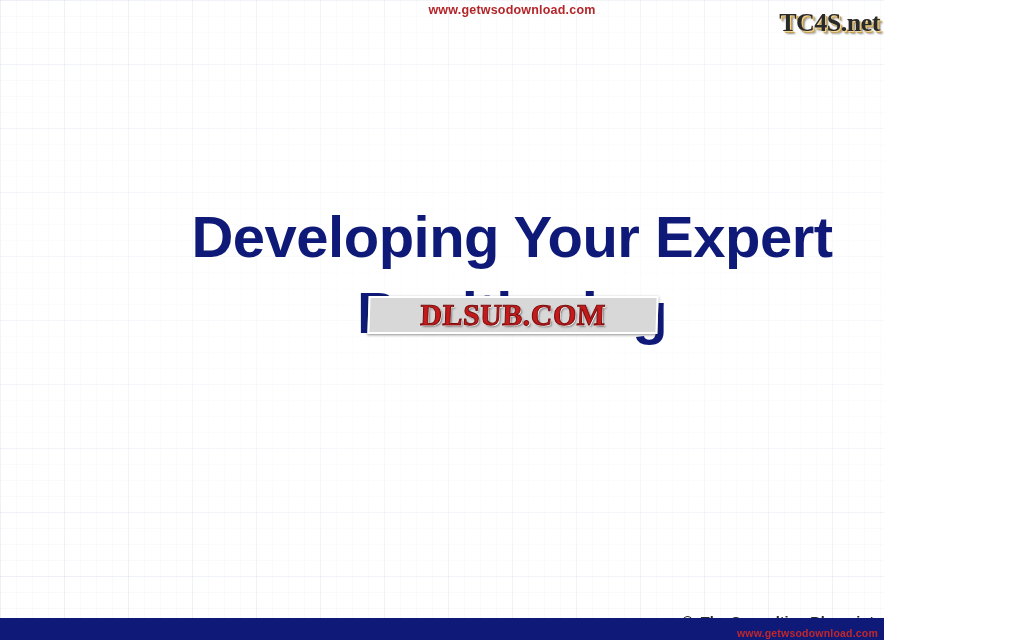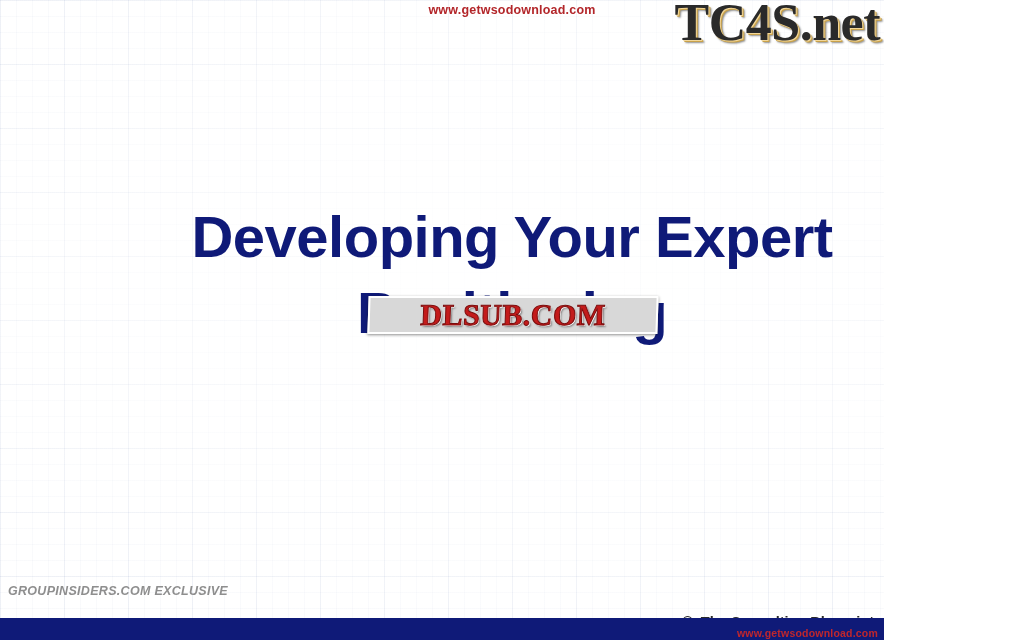--- a/index.html
+++ b/index.html
@@ -50,21 +50,21 @@
     letter-spacing: 0.2px;
   }
 
   
   #tc4s-logo {
     position: absolute;
     top: 0px;
     right: 4px;
     font-family: "Liberation Serif", serif;
     font-weight: bold;
-    font-size: 52px;
+    font-size: 26px;
     line-height: 46px;
     color: #2a2a2a;
     letter-spacing: -0.5px;
     text-shadow:
       1px 1px 0 #f2d79a,
       2px 2px 0 #c9a24a,
       3px 3px 2px rgba(0,0,0,0.45);
   }
 
   
@@ -163,21 +163,20 @@
   <div id="top-watermark">www.getwsodownload.com</div>
 
   <div id="tc4s-logo">TC4S.net</div>
 
   <h1 id="title">Developing Your Expert Positioning</h1>
 
   <div id="dlsub-badge">
     <span>DLSUB.COM</span>
   </div>
 
-  <div id="exclusive">GROUPINSIDERS.COM EXCLUSIVE</div>
 
   <div id="footer-copy">
     <span class="sym">©</span><span>The Consulting Blueprint</span>
   </div>
 
   <div id="bottom-bar"></div>
 
   <div id="bottom-watermark">www.getwsodownload.com</div>
 
 </div>

